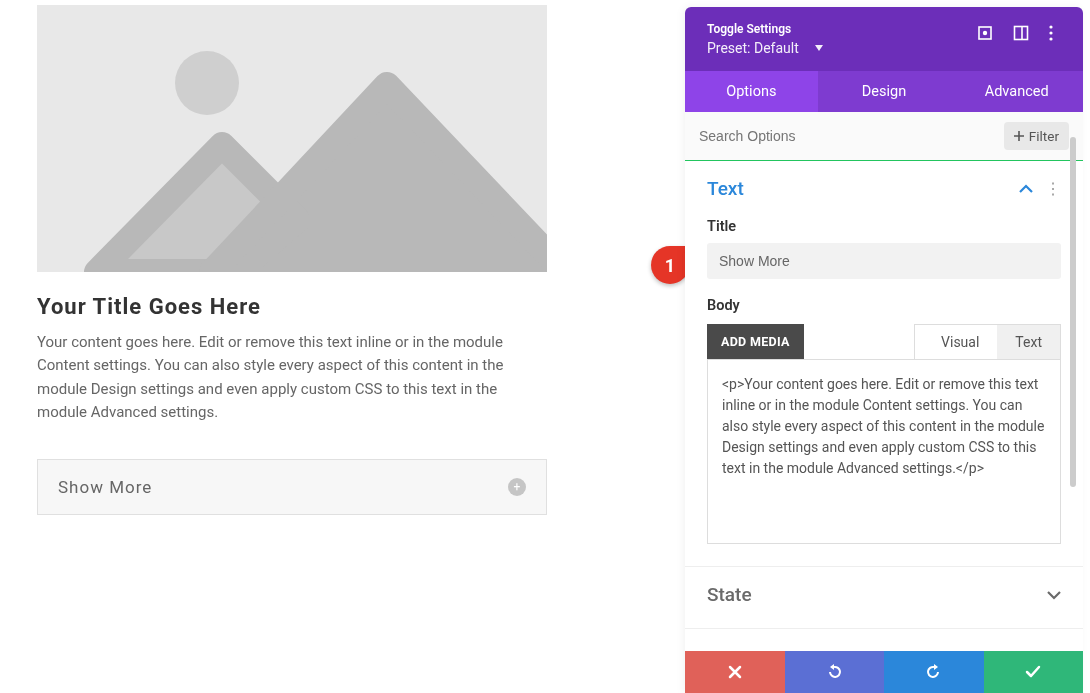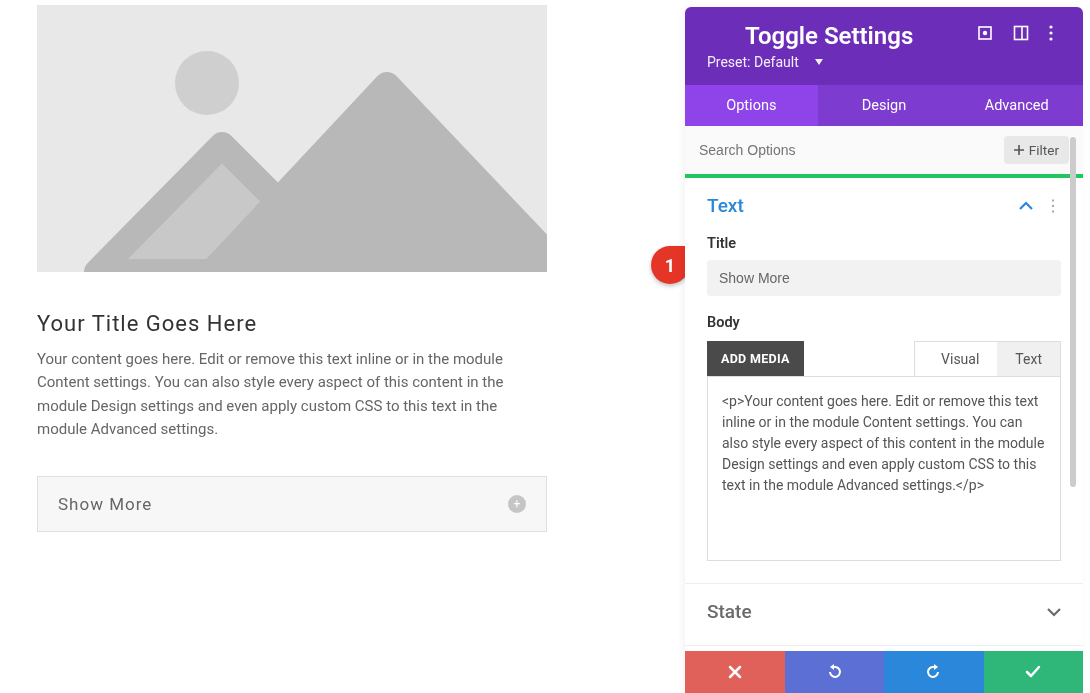--- a/index.html
+++ b/index.html
@@ -2,38 +2,38 @@
 <html><head>
 <meta charset="utf-8">
 <style>
 * { box-sizing: border-box; margin: 0; padding: 0; }
 body { font-family: -apple-system, BlinkMacSystemFont, "Segoe UI", Roboto, sans-serif; background: #fff; width: 1090px; height: 693px; position: relative; overflow: hidden; }
 
 .preview-area { position: absolute; left: 37px; top: 5px; width: 510px; }
 .img-placeholder { width: 100%; height: 267px; background: #e8e8e8; position: relative; overflow: hidden; }
 .ph-sun { position: absolute; left: 138px; top: 46px; width: 64px; height: 64px; border-radius: 50%; background: #cfcfcf; }
 .ph-mountains { position: absolute; inset: 0; }
-.preview-title { margin-top: 39px; font-size: 22px; font-weight: 400; color: #333; letter-spacing: 1px; }
+.preview-title { margin-top: 22px; font-size: 22px; font-weight: 700; color: #333; letter-spacing: 1px; }
 .preview-body { margin-top: 12px; font-size: 15px; line-height: 1.55; color: #666; }
 .toggle-bar { margin-top: 35px; border: 1px solid #e0e0e0; background: #f7f7f7; height: 56px; display: flex; align-items: center; justify-content: space-between; padding: 0 20px; }
 .toggle-label { color: #666; font-size: 17px; letter-spacing: 1px; }
 .plus-circle { width: 18px; height: 18px; border-radius: 50%; background: #c5c5c5; color: #fff; display: flex; align-items: center; justify-content: center; font-size: 12px; line-height: 1; }
 
 .panel { position: absolute; right: 7px; top: 7px; width: 398px; bottom: 0; background: #fff; display: flex; flex-direction: column; border-radius: 6px 6px 0 0; overflow: hidden; box-shadow: -2px 0 8px rgba(0,0,0,0.05); }
 .panel-header { background: #6c2eb9; color: #fff; padding: 15px 22px 14px; }
-.panel-title { font-size: 24px; font-weight: 600; margin-left: 38px; }
+.panel-title { font-size: 12px; font-weight: 600; }
 .panel-preset { font-size: 14px; opacity: 0.92; margin-top: 4px; display: inline-flex; align-items: center; gap: 16px; }
 .panel-header-icons { position: absolute; right: 18px; top: 18px; display: flex; gap: 20px; }
 .panel-header-icons .hicon { width: 16px; height: 16px; color: #fff; cursor: pointer; }
 
 .tabs { display: flex; background: #7e3bd0; }
 .tab { flex: 1; text-align: center; padding: 12px 0; color: #fff; font-size: 14.5px; cursor: pointer; }
 .tab.active { background: #8e44e8; }
 
-.search-row { display: flex; align-items: center; padding: 10px 14px; border-bottom: 4px solid #22c55e; background: #fafafa; }
+.search-row { display: flex; align-items: center; padding: 10px 14px; border-bottom: 1px solid #22c55e; background: #fafafa; }
 .search-input { flex: 1; border: none; background: transparent; font-size: 14px; color: #888; outline: none; }
 .filter-btn { display: inline-flex; align-items: center; gap: 5px; background: #e8e8e8; padding: 6px 10px; border-radius: 4px; font-size: 13.5px; color: #555; cursor: pointer; margin-left: 44px; }
 
 .section { padding: 16px 22px 18px; border-bottom: 1px solid #eee; }
 .section-header { display: flex; align-items: center; justify-content: space-between; }
 .section-title { font-size: 19px; color: #2b87da; font-weight: 500; }
 .section-icons { display: flex; align-items: center; gap: 12px; }
 .chev { color: #2b87da; cursor: pointer; }
 .dots-v { color: #999; cursor: pointer; font-size: 16px; }
 .state-title { color: #6a6a6a; }

